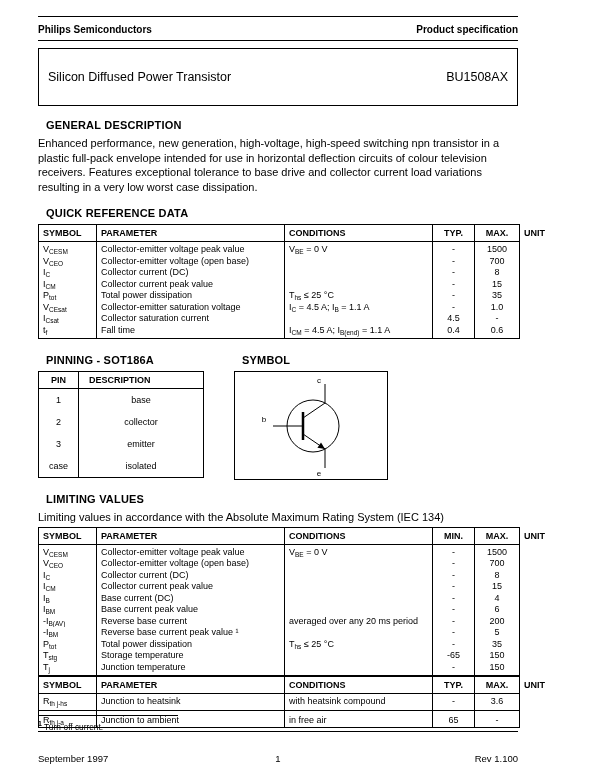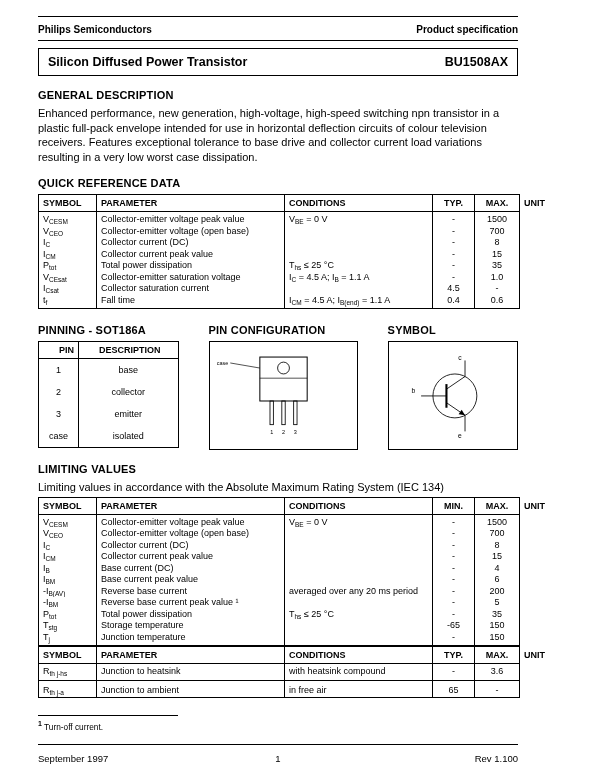--- a/index.html
+++ b/index.html
@@ -7,53 +7,53 @@
   .page {
     width:556px; height:776px; position:relative; overflow:hidden;
     background:#fff; color:#000;
     font-family:"Liberation Sans","DejaVu Sans",sans-serif;
     padding:16px 38px 0 38px;
   }
   .rule-top { border-top:1.2px solid #000; margin-bottom:5px; }
   .masthead { display:flex; justify-content:space-between; font-weight:bold; font-size:10px; padding:2px 0 5px; }
   .rule { border-top:1px solid #000; }
   .title-band {
-    border:1.2px solid #000; margin-top:7px; padding:6px 9px;
+    border:1.2px solid #000; margin-top:7px; padding:21px 9px;
     display:flex; justify-content:space-between; align-items:center;
-    font-weight:bold; font-size:12.5px;
+    font-weight:normal; font-size:12.5px;
   }
-  h2.sec { font-size:11px; font-weight:bold; margin:13px 0 5px; letter-spacing:0.2px; }
+  h2.sec { font-size:11px; font-weight:bold; margin:13px 8px 5px; letter-spacing:0.2px; }
   p.body { font-size:11px; line-height:1.32; margin:0 0 2px; }
 
   table.spec { width:100%; border-collapse:collapse; table-layout:fixed; font-size:9px; border:1.2px solid #000; }
   table.spec th { border:1px solid #000; padding:3px 4px; text-align:left; font-size:9px; }
   table.spec td { border-left:1px solid #000; border-right:1px solid #000; padding:0 4px; line-height:11.5px; vertical-align:top; white-space:nowrap; overflow:hidden; }
   table.spec tbody tr:first-child td { padding-top:2px; }
   table.spec tbody tr:last-child td { padding-bottom:2px; }
   table.spec td.col-v1, table.spec td.col-v2, table.spec td.col-unit, table.spec th.thc { text-align:center; }
   table.spec.lined td { border:1px solid #000; padding:4px; line-height:10px; }
 
   sub { font-size:6.5px; line-height:0; vertical-align:baseline; position:relative; top:2px; }
 
   .mid { display:flex; gap:30px; margin-top:2px; }
   .mid .c1 { width:166px; } .mid .c2 { width:176px; } .mid .c3 { width:154px; }
   table.pin-table { width:100%; border-collapse:collapse; table-layout:fixed; font-size:9px; border:1.2px solid #000; }
-  table.pin-table th { border:1px solid #000; padding:3px 20px; text-align:left; }
+  table.pin-table th { border:1px solid #000; padding:3px 10px; text-align:left; }
   table.pin-table th.thc { text-align:center; }
   table.pin-table td { border-left:1px solid #000; border-right:1px solid #000; padding:6px 5px; vertical-align:top;text-align:center; }
   table.pin-table td.col-pin { text-align:center; }
   .figbox { border:1.2px solid #000; height:109px; background:#fff; }
   .figbox svg { display:block; width:100%; height:100%; }
 
   .footnote { position:absolute; left:38px; bottom:44px; font-size:8.3px; }
   .footnote .fn-line { width:140px; border-top:1px solid #000; margin-bottom:4px; }
   .fn-marker { font-weight:bold; font-size:7px; vertical-align:super; }
   .footer {
     position:absolute; left:38px; right:38px; bottom:12px;
-    border-top:1px solid #000; padding-top:8px;
+    border-top:1px solid #000; padding-top:21px;
     display:flex; justify-content:space-between; font-size:9.5px;
   }
   .footer .center { position:absolute; left:0; right:0; text-align:center; }
 </style>
 </head>
 <body>
 
 <div class="page">
 
   <div class="rule-top"></div>
@@ -188,38 +188,20 @@
               <td class="col-description">emitter</td>
             </tr>
             <tr>
               <td class="col-pin">case</td>
               <td class="col-description">isolated</td>
             </tr>
           </tbody>
       </table>
     </div>
 
-    <div class="c2">
-      <h2 class="sec">PIN CONFIGURATION</h2>
-      <div class="figbox">
-        <svg viewBox="0 0 174 107" preserveAspectRatio="xMidYMid meet">
-          <text x="8" y="17" font-size="6.5" fill="#000">case</text>
-          <line x1="24" y1="15" x2="59" y2="21" stroke="#000" stroke-width="0.8"></line>
-          <rect x="59" y="8" width="56" height="52" fill="none" stroke="#000" stroke-width="1.2"></rect>
-          <circle cx="87" cy="21" r="7" fill="none" stroke="#000" stroke-width="1"></circle>
-          <line x1="59" y1="33" x2="115" y2="33" stroke="#000" stroke-width="0.8"></line>
-          <rect x="71" y="60" width="4" height="28" fill="none" stroke="#000" stroke-width="1"></rect>
-          <rect x="85" y="60" width="4" height="28" fill="none" stroke="#000" stroke-width="1"></rect>
-          <rect x="99" y="60" width="4" height="28" fill="none" stroke="#000" stroke-width="1"></rect>
-          <text x="73" y="99" font-size="6.5" text-anchor="middle" fill="#000">1</text>
-          <text x="87" y="99" font-size="6.5" text-anchor="middle" fill="#000">2</text>
-          <text x="101" y="99" font-size="6.5" text-anchor="middle" fill="#000">3</text>
-        </svg>
-      </div>
-    </div>
 
     <div class="c3">
       <h2 class="sec">SYMBOL</h2>
       <div class="figbox">
         <svg viewBox="0 0 152 107" preserveAspectRatio="xMidYMid meet">
           <circle cx="78" cy="54" r="26" fill="none" stroke="#000" stroke-width="1"></circle>
           <line x1="68" y1="40" x2="68" y2="68" stroke="#000" stroke-width="2.5"></line>
           <line x1="38" y1="54" x2="68" y2="54" stroke="#000" stroke-width="1"></line>
           <line x1="68" y1="46" x2="90" y2="31" stroke="#000" stroke-width="1"></line>
           <line x1="90" y1="31" x2="90" y2="12" stroke="#000" stroke-width="1"></line>

